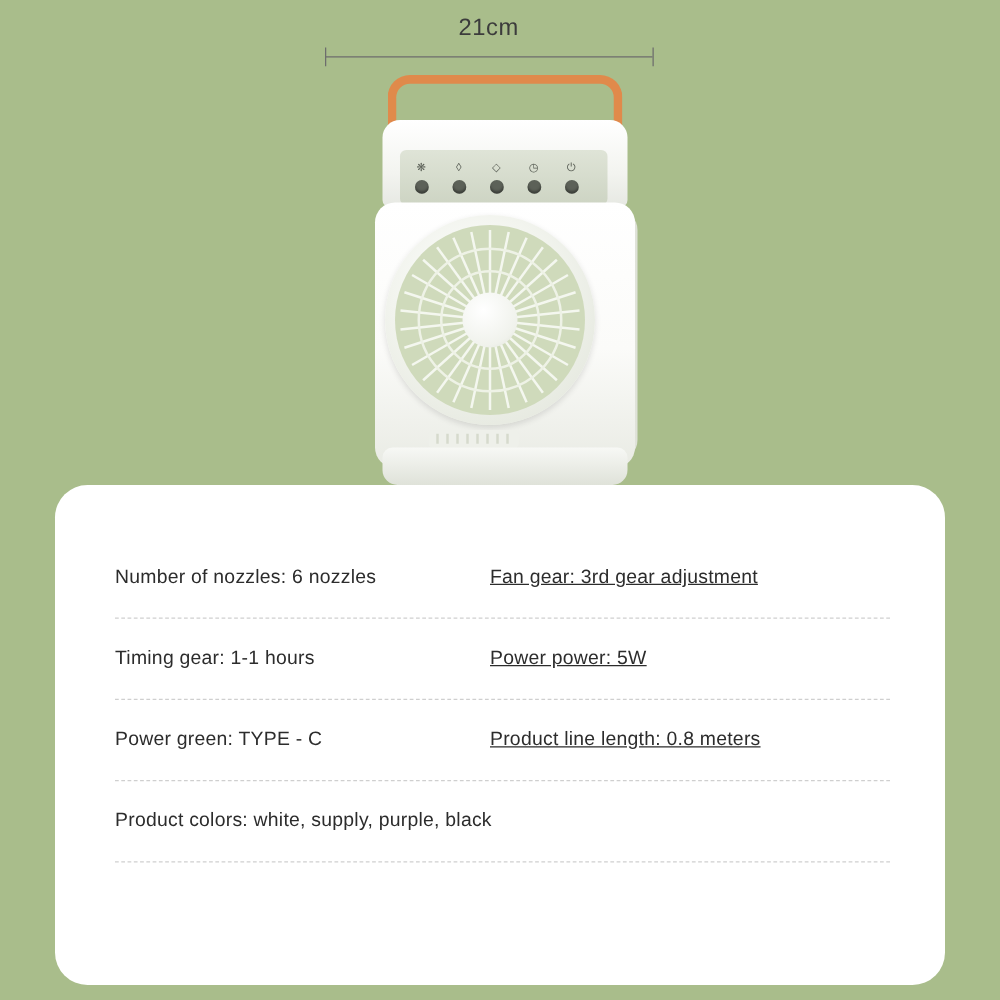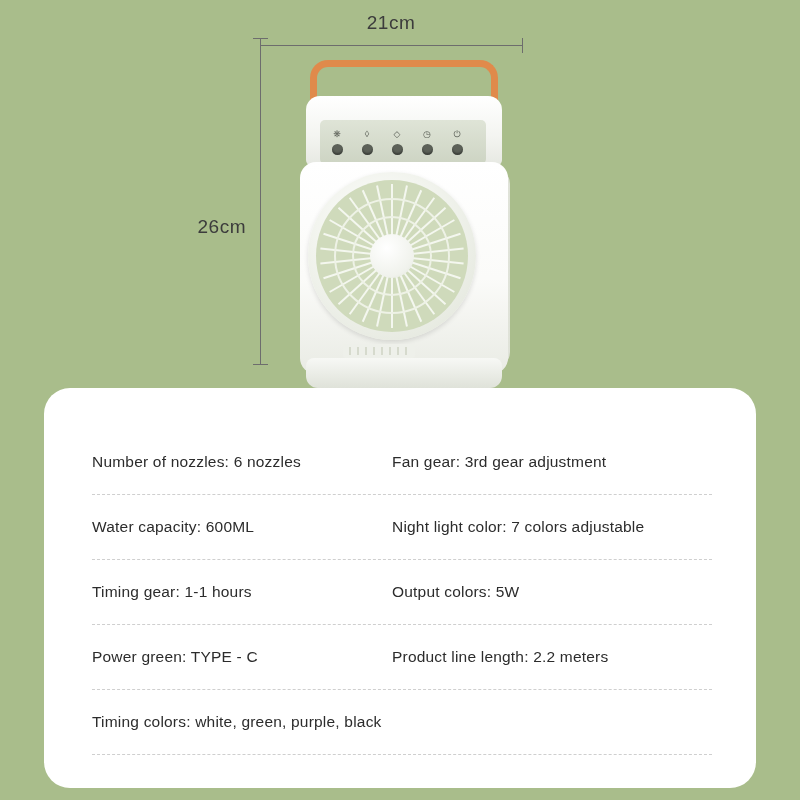--- a/index.html
+++ b/index.html
@@ -284,40 +284,34 @@
   }
   .spec-row:last-child {
     border-bottom: 1px dashed #cfcfcf;
   }
   .spec-cell {
     font-size: 15.5px;
     color: #2c2c2c;
     letter-spacing: 0.2px;
   }
   .spec-cell.left { width: 300px; }
-  .spec-cell.right { flex: 1; }
+  .spec-cell.right { flex: 1; text-decoration: underline; }
 </style>
 </head>
 <body>
 
 <div class="page">
 
   <div class="dim-width">
     <div class="label">21cm</div>
     <div class="line"></div>
     <div class="tick-l"></div>
     <div class="tick-r"></div>
   </div>
 
-  <div class="dim-height">
-    <div class="label">26cm</div>
-    <div class="line"></div>
-    <div class="tick-t"></div>
-    <div class="tick-b"></div>
-  </div>
 
   <div class="product">
     <div class="handle"></div>
     <div class="body-top"></div>
     <div class="panel">
       <div class="ico p1i">❋</div>
       <div class="ico p2i">◊</div>
       <div class="ico p3i">◇</div>
       <div class="ico p4i">◷</div>
       <div class="ico p5i">⏻</div>
@@ -381,30 +375,26 @@
     <div class="base"></div>
   </div>
 
   <div class="spec-card">
     <div class="spec-table">
       <div class="spec-row">
         <div class="spec-cell left">Number of nozzles: 6 nozzles</div>
         <div class="spec-cell right">Fan gear: 3rd gear adjustment</div>
       </div>
       <div class="spec-row">
-        <div class="spec-cell left">Water capacity: 600ML</div>
-        <div class="spec-cell right">Night light color: 7 colors adjustable</div>
-      </div>
-      <div class="spec-row">
         <div class="spec-cell left">Timing gear: 1-1 hours</div>
-        <div class="spec-cell right">Output colors: 5W</div>
+        <div class="spec-cell right">Power power: 5W</div>
       </div>
       <div class="spec-row">
         <div class="spec-cell left">Power green: TYPE - C</div>
-        <div class="spec-cell right">Product line length: 2.2 meters</div>
+        <div class="spec-cell right">Product line length: 0.8 meters</div>
       </div>
       <div class="spec-row">
-        <div class="spec-cell left" style="width:auto;flex:1">Timing colors: white, green, purple, black</div>
+        <div class="spec-cell left" style="width:auto;flex:1">Product colors: white, supply, purple, black</div>
       </div>
     </div>
   </div>
 
 </div>
 
 </body></html>

